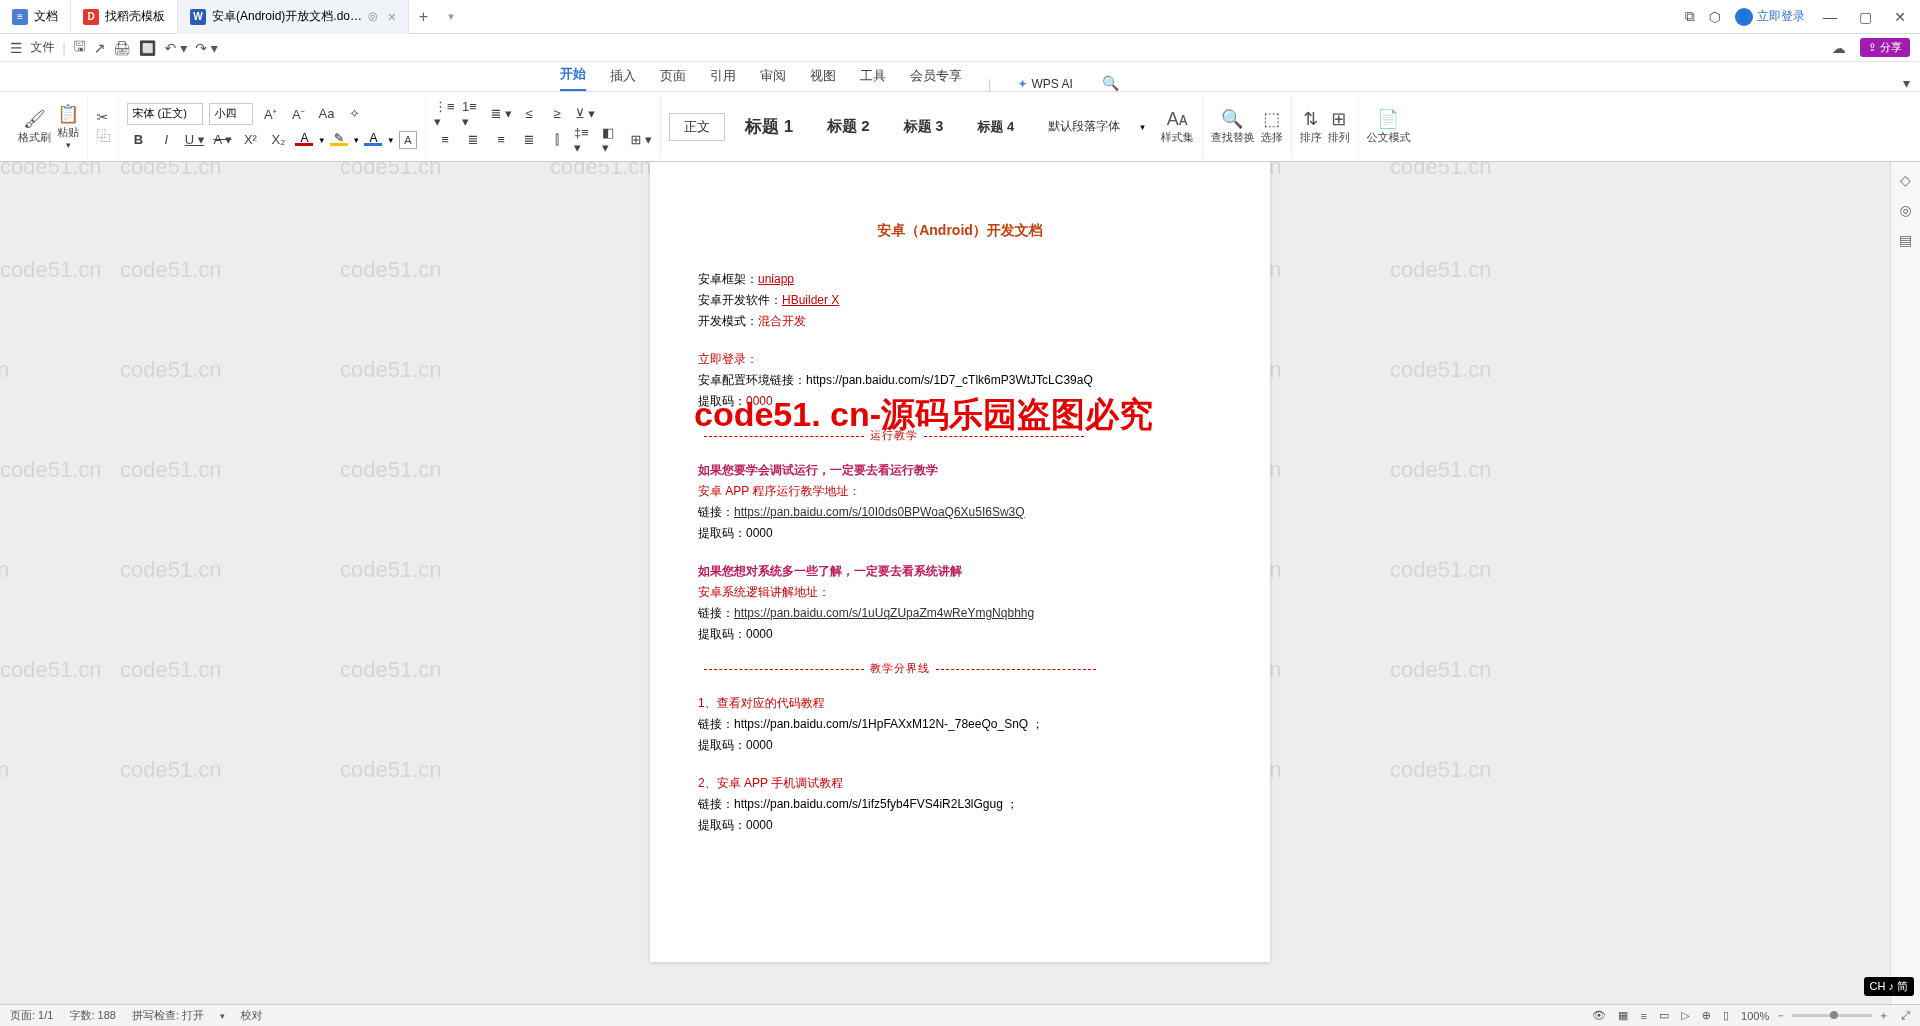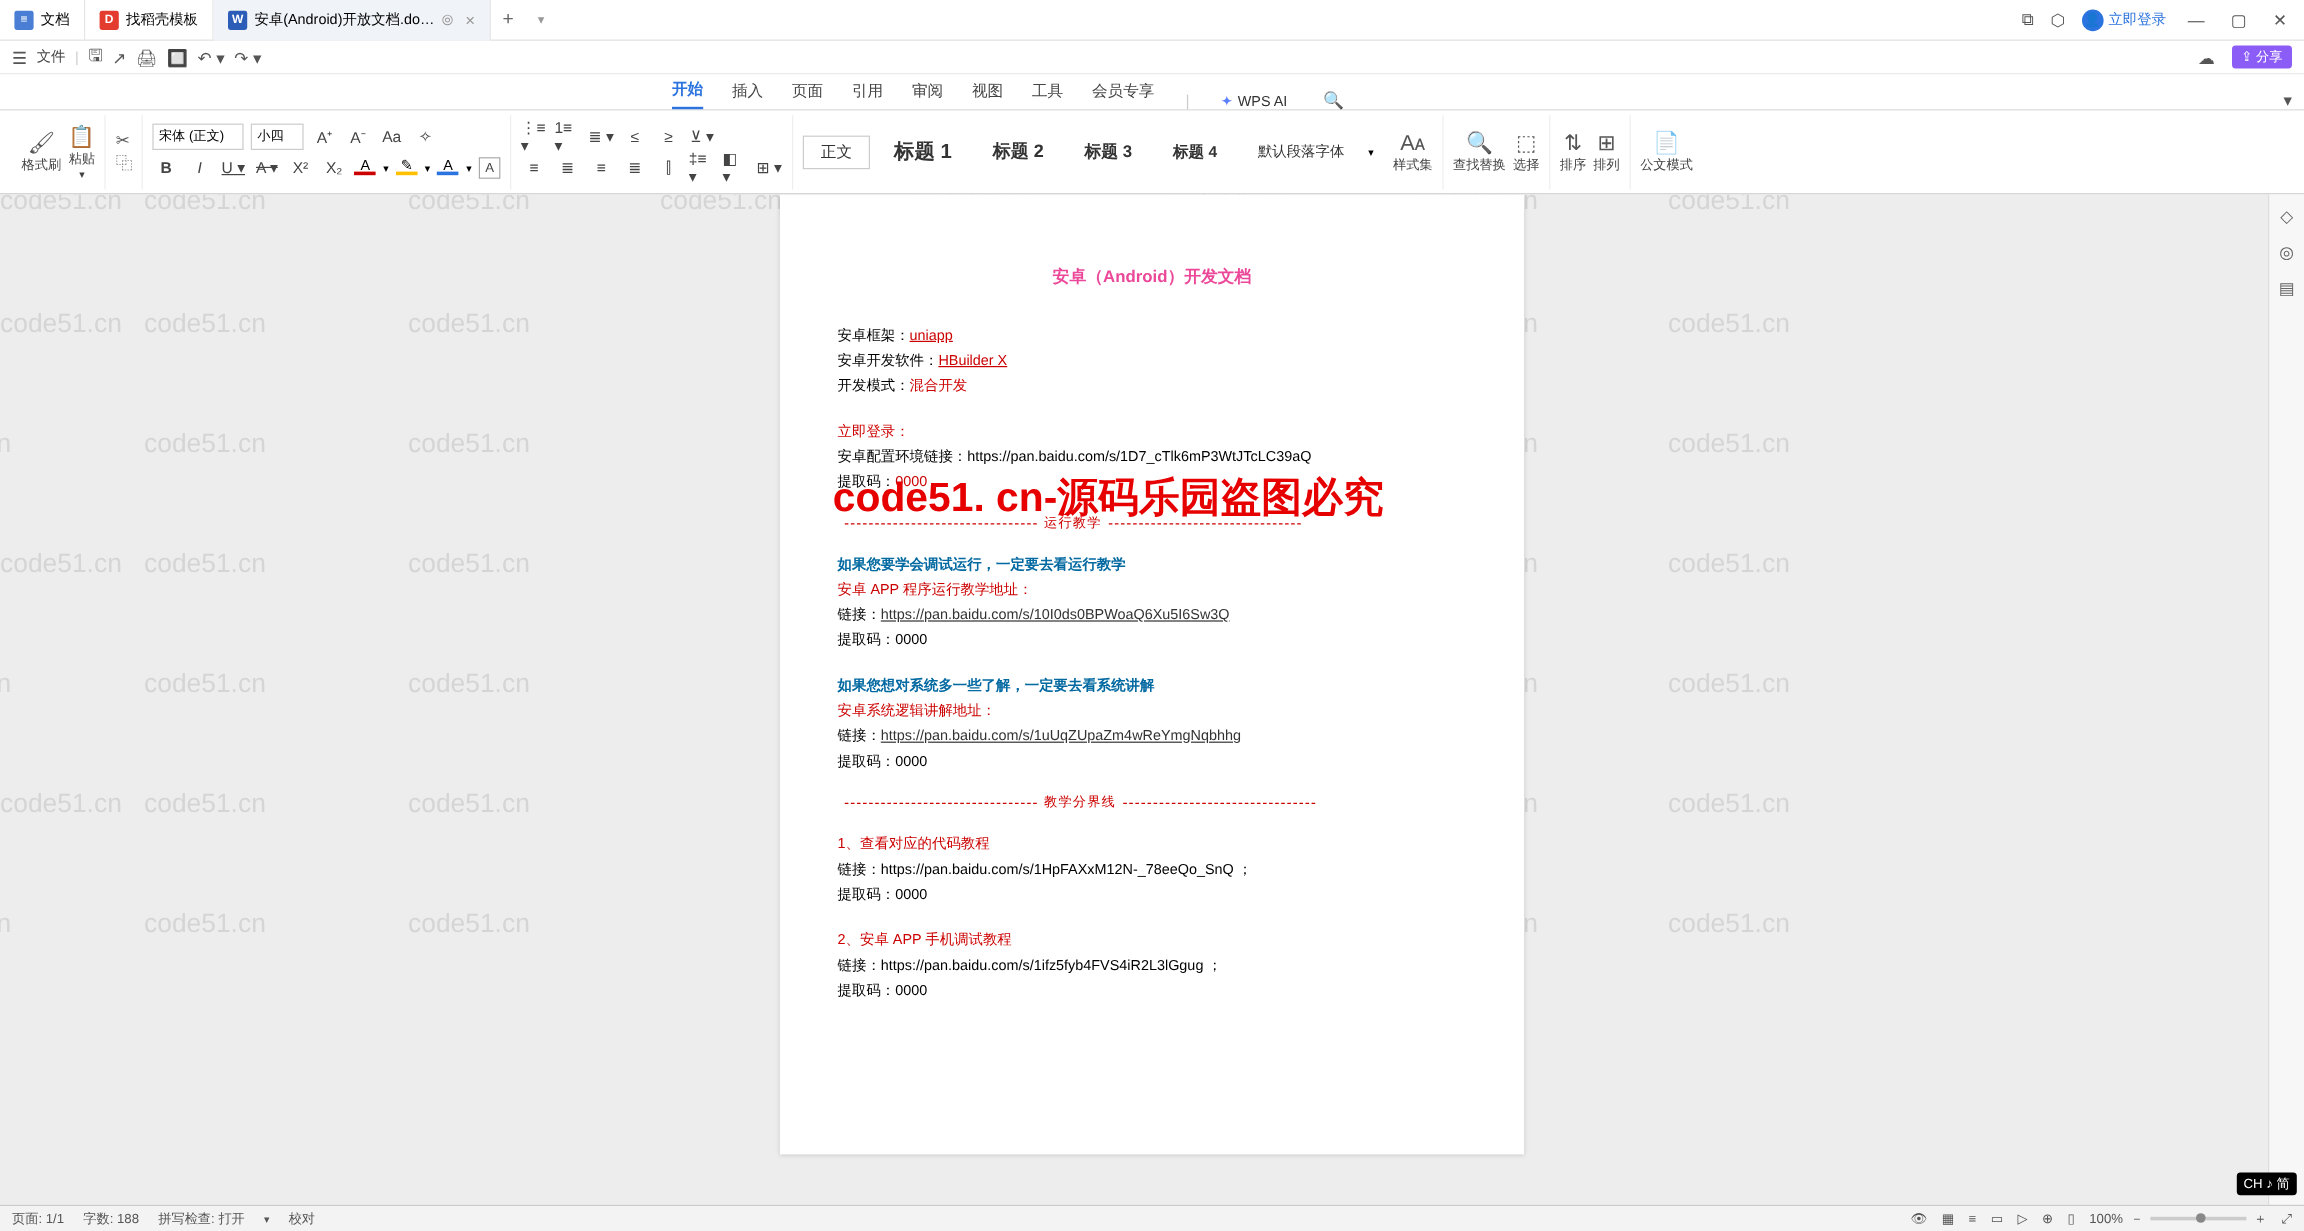--- a/index.html
+++ b/index.html
@@ -11,21 +11,21 @@
 .tab-close{font-size:14px;color:#999;margin-left:4px}
 .tab-add{padding:0 10px;font-size:16px;color:#666}
 .titlebar-right{margin-left:auto;display:flex;align-items:center;gap:14px;padding-right:10px}
 .tbr-icon{font-size:14px;color:#555}
 .login-btn{display:flex;align-items:center;gap:4px;color:#2b73de;font-size:12px}
 .login-avatar{width:18px;height:18px;border-radius:50%;background:#2b73de;color:#fff;display:flex;align-items:center;justify-content:center;font-size:11px}
 .winbtn{font-size:14px;color:#555;padding:0 4px}
 .quickbar{height:28px;background:#fff;display:flex;align-items:center;padding:0 10px;gap:8px;font-size:12px;color:#444;border-bottom:1px solid #e5e5e5}
 .qb-icon{font-size:14px;color:#555}
 .quickbar-right{margin-left:auto;display:flex;align-items:center;gap:14px}
-.share-btn{background:#8b5cf6;color:#fff;padding:2px 8px;border-radius:3px;font-size:11px}
+.share-btn{background:#a21caf;color:#fff;padding:2px 8px;border-radius:3px;font-size:11px}
 .menubar{height:30px;background:#fff;display:flex;align-items:flex-end;padding:0 0 0 560px;gap:24px;font-size:13px;color:#444;border-bottom:1px solid #ddd;position:relative}
 .menu-item{cursor:pointer;padding:6px 0}
 .menu-item.active{color:#2b73de;border-bottom:2px solid #2b73de;font-weight:bold}
 .menubar-right{position:absolute;right:10px;display:flex;align-items:center;gap:10px}
 .wps-ai{color:#333;display:flex;align-items:center;gap:4px;font-size:12px}
 .ribbon{height:70px;background:#fff;display:flex;align-items:center;padding:0 10px;border-bottom:1px solid #ccc;box-shadow:0 1px 3px rgba(0,0,0,0.08)}
 .rib-group{display:flex;flex-direction:column;align-items:center;padding:0 8px;border-right:1px solid #eee;height:62px;justify-content:center;gap:3px}
 .rib-big{display:flex;flex-direction:column;align-items:center;font-size:11px;color:#444}
 .rib-big-icon{font-size:18px;color:#555}
 .rib-row{display:flex;align-items:center;gap:6px}
@@ -34,28 +34,28 @@
 .size-select{width:44px;height:22px;border:1px solid #ccc;font-size:11px;padding:0 4px}
 .rib-btn{width:22px;height:22px;display:flex;align-items:center;justify-content:center;font-size:13px;color:#444;cursor:pointer}
 .rib-btn.bold{font-weight:bold}
 .rib-btn.italic{font-style:italic}
 .rib-btn.underline{text-decoration:underline}
 .rib-btn.strike{text-decoration:line-through}
 .style-box{border:1px solid #ccc;padding:4px 14px;font-size:13px;color:#333;cursor:pointer}
 .style-box.heading{border:none;font-weight:bold}
 .canvas{position:absolute;top:162px;left:0;right:0;bottom:22px;overflow:auto;background:#ededed}
 .page{width:620px;min-height:800px;background:#fff;margin:0 auto;padding:60px 48px;box-shadow:0 1px 4px rgba(0,0,0,0.15);font-size:12px;color:#000;position:relative}
-.doc-title{text-align:center;color:#ec4899;font-size:14px;font-weight:bold;margin-bottom:30px}
+.doc-title{text-align:center;color:#c2410c;font-size:14px;font-weight:bold;margin-bottom:30px}
 .doc-line{margin:3px 0;line-height:1.5}
 .red{color:#c00}
 .underline-text{text-decoration:underline;color:#c00}
 .link-text{text-decoration:underline;color:#333}
 .separator{text-align:left;color:#c00;font-size:11px;margin:18px 0;letter-spacing:1px}
 .separator::before,.separator::after{content:"";display:inline-block;width:160px;border-top:1px dashed #c00;vertical-align:middle;margin:0 6px}
-.bold-red{color:#0369a1;font-weight:bold;font-size:12px}
+.bold-red{color:#be185d;font-weight:bold;font-size:12px}
 .watermark{position:absolute;color:#d5d5d5;font-size:22px;pointer-events:none;font-family:Arial}
 .big-watermark{position:absolute;left:44px;top:230px;color:#e60000;font-size:34px;font-weight:bold;pointer-events:none;white-space:nowrap}
 .statusbar{position:absolute;bottom:0;left:0;right:0;height:22px;background:#f3f3f3;border-top:1px solid #ccc;display:flex;align-items:center;font-size:11px;color:#555;padding:0 10px;gap:16px}
 .statusbar-right{margin-left:auto;display:flex;align-items:center;gap:12px}
 .zoom-slider{display:flex;align-items:center;gap:6px}
 .ime-badge{position:absolute;right:6px;bottom:30px;background:#000;color:#fff;font-size:11px;padding:2px 6px;border-radius:3px}
 .color-bar{width:18px;height:3px;background:#c00;position:relative;top:-2px}
 .color-bar.yellow{background:#ffc000}
 .side-toolbar{position:absolute;right:0;top:162px;width:30px;background:#f7f7f7;border-left:1px solid #ddd;bottom:22px;display:flex;flex-direction:column;align-items:center;padding-top:10px;gap:14px}
 .side-icon{font-size:14px;color:#666}

